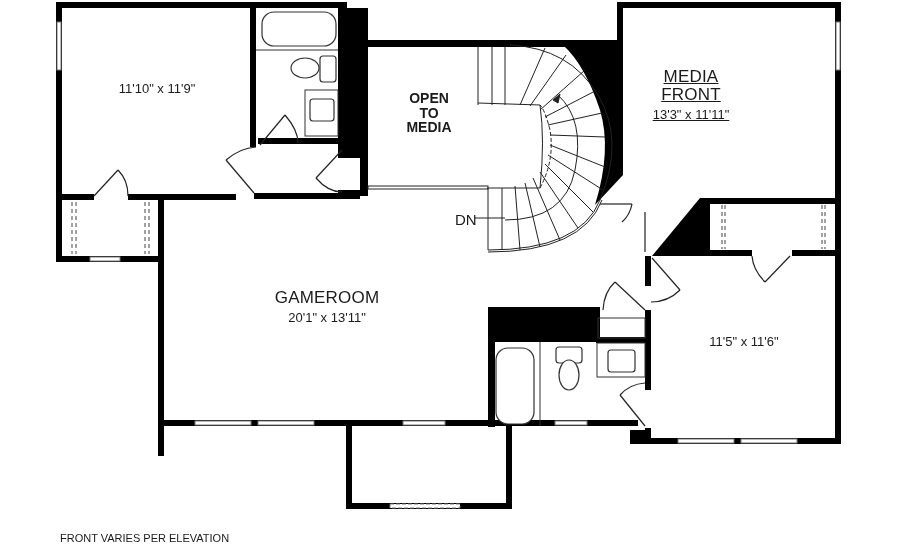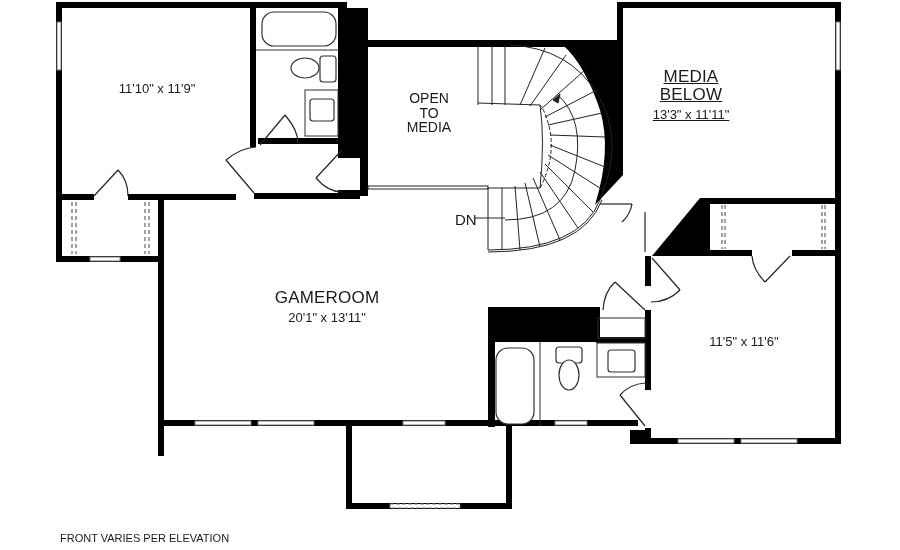--- a/index.html
+++ b/index.html
@@ -1,21 +1,21 @@
 <!DOCTYPE html>
 <html><head>
 <meta charset="utf-8">
 <style>
   html, body { margin: 0; padding: 0; background: #ffffff; }
   body { width: 900px; height: 550px; overflow: hidden; position: relative; font-family: "Liberation Sans", "DejaVu Sans", sans-serif; }
   #plan { position: absolute; left: 0; top: 0; width: 900px; height: 550px; }
   .lbl { position: absolute; text-align: center; color: #1a1a1a; white-space: nowrap; transform: translateX(-50%); line-height: 1.05; }
   .lbl .name { font-size: 17px; letter-spacing: 0.2px; display: block; }
   .lbl .dim { font-size: 13px; display: block; margin-top: 4px; }
-  .small { font-size: 14px; line-height: 1.05; }
+  .small { font-size: 14px; line-height: 1.05; font-weight: bold; }
   #footer-note { position: absolute; left: 60px; top: 532px; font-size: 11px; color: #1a1a1a; }
   #dn-label { position: absolute; left: 455px; top: 211px; font-size: 15px; color: #1a1a1a; }
 </style>
 </head>
 <body>
 
 <svg id="plan" viewBox="0 0 900 550" xmlns="http://www.w3.org/2000/svg">
   <g fill="#000">
 
     <rect x="56" y="2" width="291" height="6"></rect>
@@ -158,21 +158,21 @@
     <rect x="598" y="318" width="47" height="20" fill="none" stroke-width="1"></rect>
   </g>
 </svg>
 
 <div class="lbl" style="left:157px; top:78px;">
   <span class="dim">11'10" x 11'9"</span>
 </div>
 
 <div class="lbl" style="left:691px; top:68px;text-decoration:underline;">
   <span class="name">MEDIA</span>
-  <span class="name">BELOW</span>
+  <span class="name">FRONT</span>
   <span class="dim">13'3" x 11'11"</span>
 </div>
 
 <div class="lbl" style="left:327px; top:289px;">
   <span class="name">GAMEROOM</span>
   <span class="dim">20'1" x 13'11"</span>
 </div>
 
 <div class="lbl" style="left:744px; top:331px;">
   <span class="dim">11'5" x 11'6"</span>

